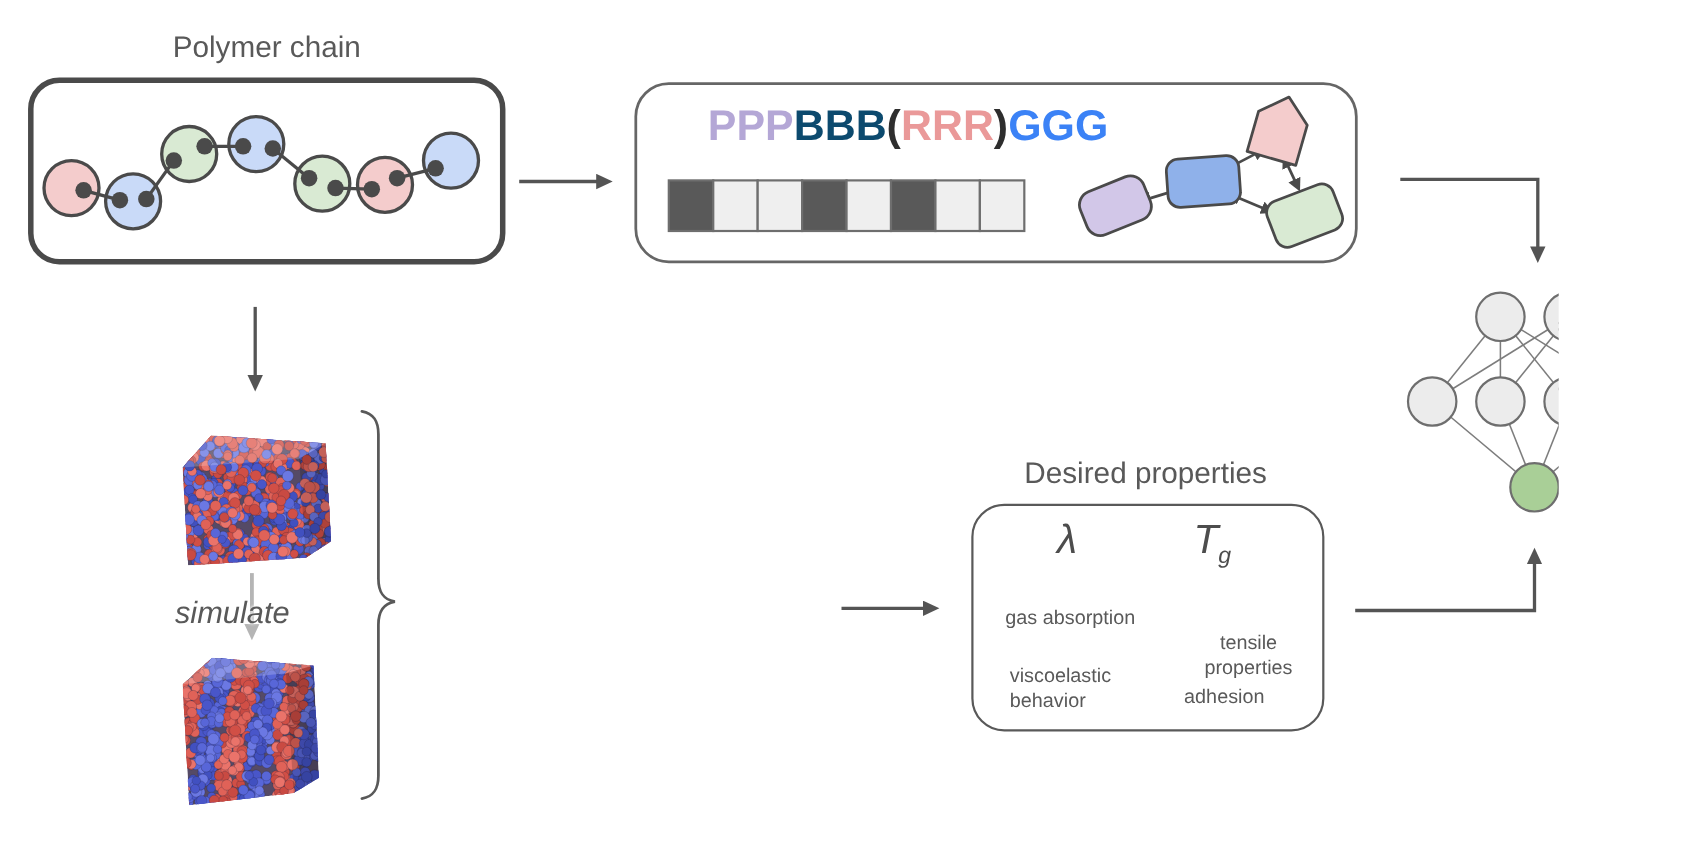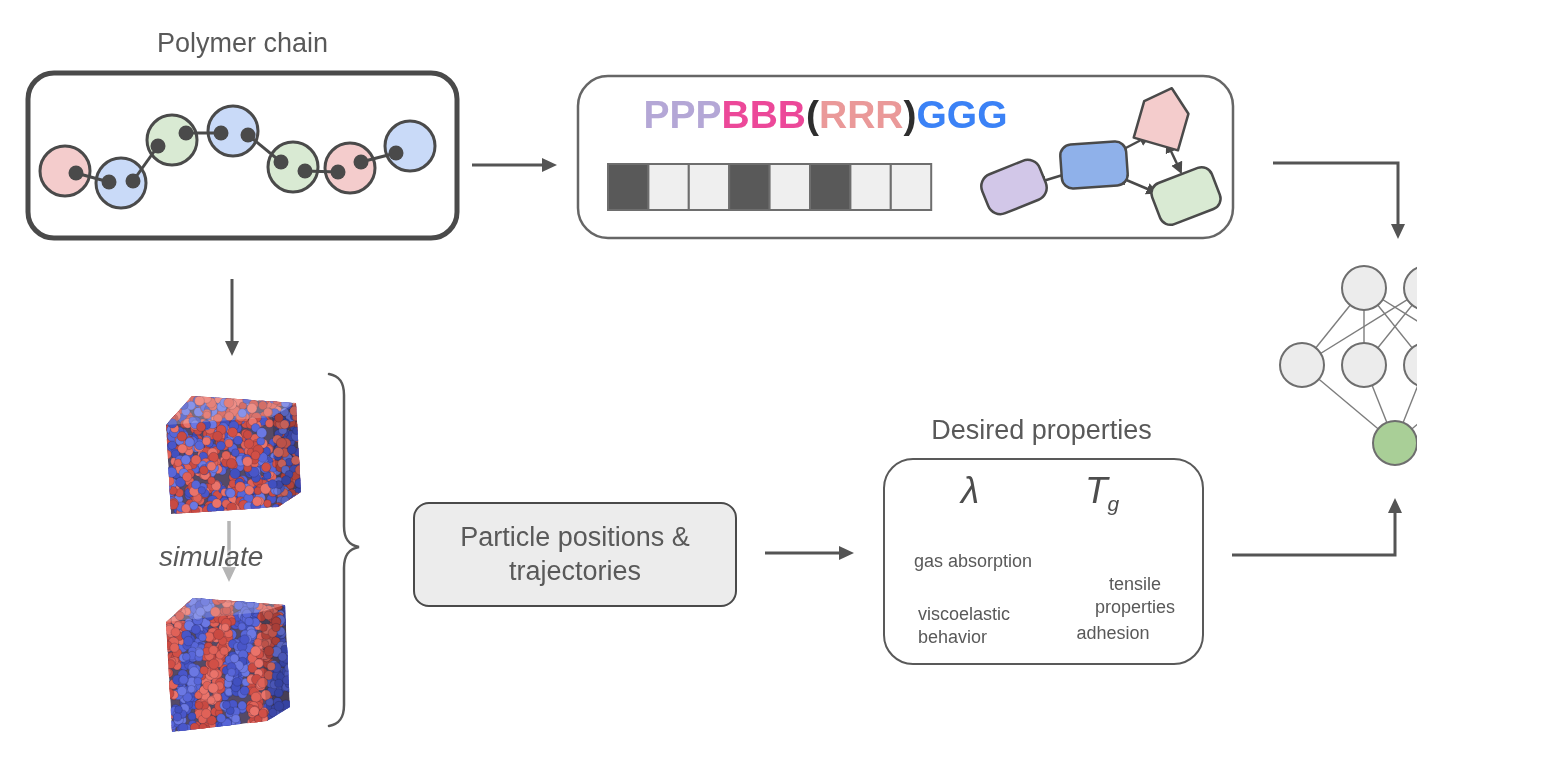--- a/index.html
+++ b/index.html
@@ -1513,25 +1513,24 @@
              C348,549 344,556 344,568 L344,705 C344,717 340,724 329,726" fill="none" stroke="#595959" stroke-width="2.5" stroke-linecap="round"></path>
 
     <line x1="765" y1="553" x2="841" y2="553" stroke="#545454" stroke-width="3" marker-end="url(#ah)"></line>
 
     <polyline points="1232,555 1395,555 1395,511" fill="none" stroke="#545454" stroke-width="3" marker-end="url(#ah)"></polyline>
   </svg>
 
   <div class="abs title" style="left:28px;top:28px;width:429px;">Polymer chain</div>
 
 
-  <div class="abs seq" style="left:578px;top:93px;width:495px;"><span style="color: rgb(180, 167, 214);">PPP</span><span style="color: #ec4899;">BBB</span><span style="color: rgb(46, 46, 46);">(</span><span style="color: rgb(234, 153, 153);">RRR</span><span style="color: rgb(46, 46, 46);">)</span><span style="color: #3b82f6;">GGG</span></div>
+  <div class="abs seq" style="left:578px;top:93px;width:495px;"><span style="color: rgb(180, 167, 214);">PPP</span><span style="color: #0c4a6e;">BBB</span><span style="color: rgb(46, 46, 46);">(</span><span style="color: rgb(234, 153, 153);">RRR</span><span style="color: rgb(46, 46, 46);">)</span><span style="color: #3b82f6;">GGG</span></div>
 
   <div class="abs simulate" style="left:159px;top:541px;width:145px;">simulate</div>
 
-  <div class="abs process-box">Particle positions &amp; trajectories</div>
 
   <div class="abs title" style="left:883px;top:415px;width:317px;">Desired properties</div>
 
   <div class="abs props-box"></div>
 
   <div class="abs prop-sym" style="left:945px;top:470px;width:50px;text-align:center;">λ</div>
 
   <div class="abs prop-sym" style="left:1085px;top:470px;">
     <span>T</span><sub>g</sub>
   </div>

